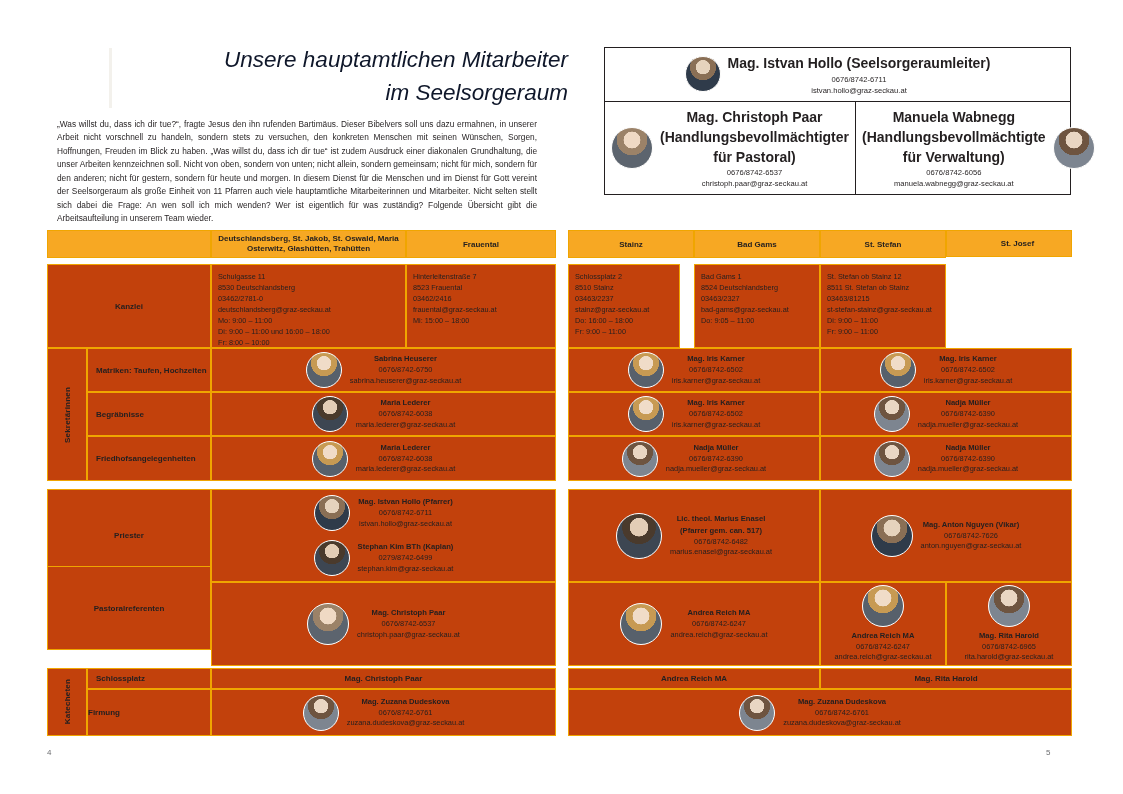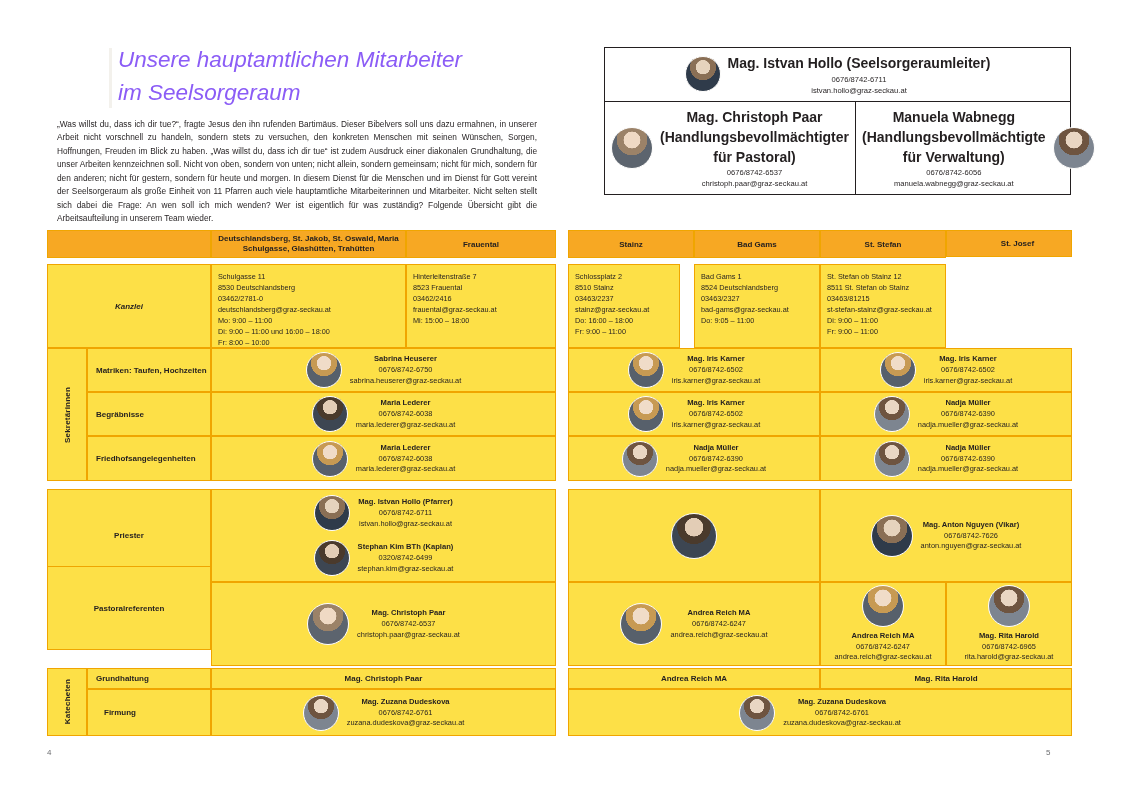--- a/index.html
+++ b/index.html
@@ -9,22 +9,22 @@
     font-family:"Liberation Sans", sans-serif;
     color:#231f20;
     position:relative;
     overflow:hidden;
   }
   .page{position:absolute;left:0;top:0;width:1123px;height:794px;}
 
   
   .title{
     position:absolute;left:118px;top:44px;width:450px;
-    font-size:22.5px;font-style:italic;color:#8b5cf6;
-    line-height:1.45;text-align:left;
+    font-size:22.5px;font-style:italic;color:#0f172a;
+    line-height:1.45;text-align:right;
   }
   .title .l2{display:block;}
   .accent-bar{
     position:absolute;left:109px;top:48px;width:3px;height:60px;background:#f3f1ec;
   }
   .intro{
     position:absolute;left:57px;top:118px;width:480px;
     font-size:8.3px;line-height:1.62;text-align:justify;color:#231f20;
   }
 
@@ -55,21 +55,21 @@
   .ph-c{background-image:radial-gradient(circle at 50% 30%, #e9d6c3 0 24%, #6e5440 25% 44%, #7d8590 45% 100%);}
   .ph-d{background-image:radial-gradient(circle at 50% 30%, #f0dcc8 0 24%, #c79a53 25% 44%, #57606b 45% 100%);}
   .ph-e{background-image:radial-gradient(circle at 50% 30%, #e3cdb6 0 24%, #4a3a2c 25% 44%, #3d4652 45% 100%);}
   .leader-txt{font-size:7.6px;line-height:1.45;text-align:center;}
   .leader-txt b{font-size:14px;}
 
   
   .tbl{position:absolute;font-size:7.4px;}
   .hdr{background:#f7a823;color:#231f20;font-weight:bold;font-size:7.8px;}
   .cellbox{box-sizing:border-box;}
-  .grey{background:#fde047;}
+  .grey{background:#c2410c;}
   .bord{border:1px solid #f0a500;}
 
   .lbl-cell{display:flex;align-items:center;justify-content:center;text-align:center;font-weight:bold;font-size:8px;padding:2px;}
   .vert{
     writing-mode:vertical-rl;transform:rotate(180deg);
     font-weight:bold;font-size:8px;letter-spacing:.2px;
   }
   .addr{font-size:7.3px;line-height:1.5;padding:7px 6px;}
   .person{display:flex;align-items:center;justify-content:center;gap:8px;height:100%;box-sizing:border-box;padding:4px 6px;}
   .person .txt{font-size:7.4px;line-height:1.48;text-align:center;}
@@ -119,24 +119,24 @@
           <b>(Handlungsbevollmächtigte für Verwaltung)</b><br>
           <span>0676/8742-6056</span><br>
           <span>manuela.wabnegg@graz-seckau.at</span>
         </div>
         <div class="ph ph-40 ph-c"></div>
       </div>
     </div>
   </div>
 
   <div class="tbl hdr cellbox bord" style="left:47px;top:230px;width:164px;height:28px;"></div>
-  <div class="tbl hdr cellbox bord lbl-cell" style="left:211px;top:230px;width:195px;height:28px;line-height:1.3;">Deutschlandsberg, St. Jakob, St. Oswald, Maria Schulgasse, Glashütten, Trahütten</div>
+  <div class="tbl hdr cellbox bord lbl-cell" style="left:211px;top:230px;width:195px;height:28px;line-height:1.3;">Deutschlandsberg, St. Jakob, St. Oswald, Maria Osterwitz, Glashütten, Trahütten</div>
   <div class="tbl hdr cellbox bord lbl-cell" style="left:406px;top:230px;width:150px;height:28px;">Frauental</div>
 
-  <div class="tbl cellbox bord grey lbl-cell" style="left:47px;top:264px;width:164px;height:84px;font-style:italic;">Kanzlei</div>
+  <div class="tbl cellbox bord grey lbl-cell" style="left:47px;top:264px;width:164px;height:84px;">Kanzlei</div>
   <div class="tbl cellbox bord grey addr" style="left:211px;top:264px;width:195px;height:84px;white-space:pre-line;">Schulgasse 11
 8530 Deutschlandsberg
 03462/2781-0
 deutschlandsberg@graz-seckau.at
 Mo: 9:00 – 11:00
 Di: 9:00 – 11:00 und 16:00 – 18:00
 Fr: 8:00 – 10:00</div>
   <div class="tbl cellbox bord grey addr" style="left:406px;top:264px;width:150px;height:84px;white-space:pre-line;">Hinterleitenstraße 7
 8523 Frauental
 03462/2416
@@ -191,21 +191,21 @@
         <div class="txt">
           <b>Mag. Istvan Hollo (Pfarrer)</b><br>
           <span>0676/8742-6711</span><br>
           <span>istvan.hollo@graz-seckau.at</span>
         </div>
       </div>
       <div class="person" style="padding:2px 6px;">
         <div class="ph ph-34 ph-e"></div>
         <div class="txt">
           <b>Stephan Kim BTh (Kaplan)</b><br>
-          <span>0320/8742-6499</span><br>
+          <span>0279/8742-6499</span><br>
           <span>stephan.kim@graz-seckau.at</span>
         </div>
       </div>
     </div>
   </div>
 
   <div class="tbl cellbox bord grey lbl-cell" style="left:47px;top:566px;width:164px;height:84px;">Pastoralreferenten</div>
   <div class="tbl cellbox bord grey" style="left:211px;top:582px;width:345px;height:84px;">
     <div class="person">
       <div class="ph ph-40 ph-b"></div>
@@ -213,24 +213,24 @@
         <b>Mag. Christoph Paar</b><br>
         <span>0676/8742-6537</span><br>
         <span>christoph.paar@graz-seckau.at</span>
       </div>
     </div>
   </div>
 
   <div class="tbl cellbox bord grey" style="left:47px;top:668px;width:40px;height:68px;display:flex;align-items:center;justify-content:center;">
     <span class="vert">Katecheten</span>
   </div>
-  <div class="tbl cellbox bord grey lbl-cell" style="left:87px;top:668px;width:124px;height:21px;text-align:left;justify-content:flex-start;padding-left:8px;">Grundhaltung</div>
+  <div class="tbl cellbox bord grey lbl-cell" style="left:87px;top:668px;width:124px;height:21px;text-align:left;justify-content:flex-start;padding-left:8px;">Schlossplatz</div>
   <div class="tbl cellbox bord grey center-txt" style="left:211px;top:668px;width:345px;height:21px;">Mag. Christoph Paar</div>
 
-  <div class="tbl cellbox bord grey lbl-cell" style="left:87px;top:689px;width:124px;height:47px;text-align:left;justify-content:flex-start;padding-left:16px;">Firmung</div>
+  <div class="tbl cellbox bord grey lbl-cell" style="left:87px;top:689px;width:124px;height:47px;text-align:left;justify-content:flex-start;padding-left:0;">Firmung</div>
   <div class="tbl cellbox bord grey" style="left:211px;top:689px;width:345px;height:47px;">
     <div class="person">
       <div class="ph ph-34 ph-c"></div>
       <div class="txt">
         <b>Mag. Zuzana Dudeskova</b><br>
         <span>0676/8742-6761</span><br>
         <span>zuzana.dudeskova@graz-seckau.at</span>
       </div>
     </div>
   </div>
@@ -317,20 +317,26 @@
         <b>Nadja Müller</b><br>
         <span>0676/8742-6390</span><br>
         <span>nadja.mueller@graz-seckau.at</span>
       </div>
     </div>
   </div>
 
   <div class="tbl cellbox bord grey" style="left:568px;top:489px;width:252px;height:93px;">
     <div class="person">
       <div class="ph ph-44 ph-e"></div>
+      <div class="txt">
+        <b style="white-space:pre-line;">Lic. theol. Marius Enasel
+(Pfarrer gem. can. 517)</b><br>
+        <span>0676/8742-6482</span><br>
+        <span>marius.enasel@graz-seckau.at</span>
+      </div>
     </div>
   </div>
   <div class="tbl cellbox bord grey" style="left:820px;top:489px;width:252px;height:93px;">
     <div class="person">
       <div class="ph ph-40 ph-a"></div>
       <div class="txt">
         <b>Mag. Anton Nguyen (Vikar)</b><br>
         <span>0676/8742-7626</span><br>
         <span>anton.nguyen@graz-seckau.at</span>
       </div>

